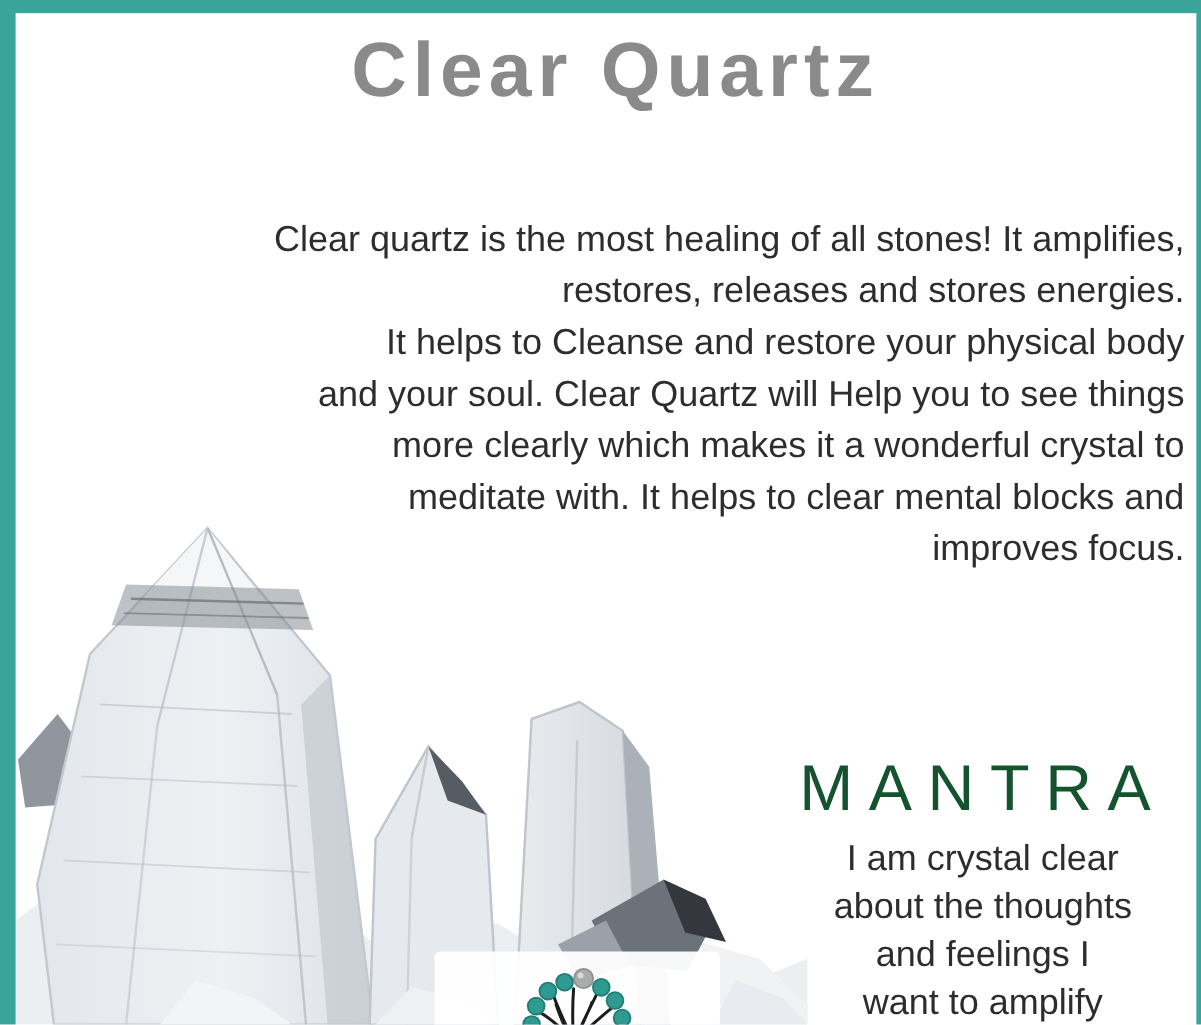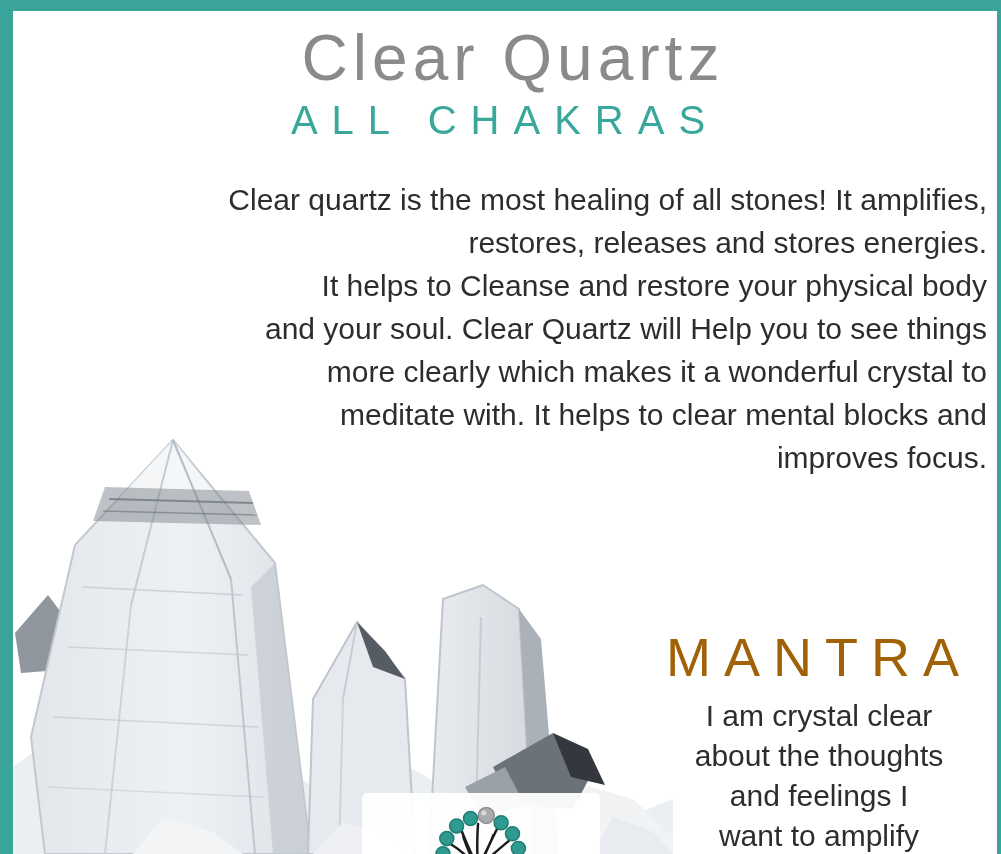--- a/index.html
+++ b/index.html
@@ -9,39 +9,39 @@
     background:#ffffff;
     overflow:hidden;
     font-family:"Liberation Sans", sans-serif;
   }
   .bar-top{position:absolute;top:0;left:0;width:1001px;height:11px;background:#3BA49A;z-index:30;}
   .bar-left{position:absolute;top:0;left:0;width:13px;height:854px;background:#3BA49A;z-index:30;}
   .bar-right{position:absolute;top:0;right:0;width:4px;height:854px;background:#3BA49A;z-index:30;}
 
   .header{position:absolute;left:13px;right:4px;top:22px;text-align:center;z-index:5;}
   .title{
-    margin:0;font-size:64px;font-weight:400;color:#8A8A8A;
+    margin:0;font-size:64px;font-weight:700;color:#8A8A8A;
     letter-spacing:5px;line-height:1.15;padding-left:16px;
   }
   .subtitle{
     margin:2px 0 0 0;font-size:40px;font-weight:400;color:#3AA79B;
     letter-spacing:14px;line-height:1.1;
   }
 
   .description{
     position:absolute;left:24px;right:14px;top:178px;
     text-align:right;font-size:30px;line-height:43px;color:#2D2D2D;
     white-space:pre-line;z-index:5;margin:0;
   }
 
   .photo{position:absolute;left:13px;top:437px;width:660px;height:417px;z-index:2;}
 
   .mantra{position:absolute;left:648px;top:626px;width:342px;text-align:center;z-index:5;}
   .mantra-heading{
-    margin:0;font-size:54px;font-weight:400;color:#a16207;
+    margin:0;font-size:54px;font-weight:400;color:#14532d;
     letter-spacing:13px;line-height:1.18;
   }
   .mantra-text{
     margin:6px 0 0 0;font-size:30px;line-height:40px;color:#2D2D2D;
     white-space:pre-line;
   }
 
   .logo-box{
     position:absolute;left:362px;top:793px;width:238px;height:110px;
     background:rgba(255,255,255,0.95);border-radius:5px;z-index:10;
@@ -53,21 +53,20 @@
 <body>
 
 <div class="card">
 
   <div class="bar-top"></div>
   <div class="bar-left"></div>
   <div class="bar-right"></div>
 
   <header class="header">
     <h1 class="title">Clear Quartz</h1>
-    <h2 class="subtitle">ALL CHAKRAS</h2>
   </header>
 
   <p class="description">Clear quartz is the most healing of all stones! It amplifies,
 restores, releases and stores energies.
 It helps to Cleanse and restore your physical body
 and your soul. Clear Quartz will Help you to see things
 more clearly which makes it a wonderful crystal to
 meditate with. It helps to clear mental blocks and
 improves focus.</p>
 

